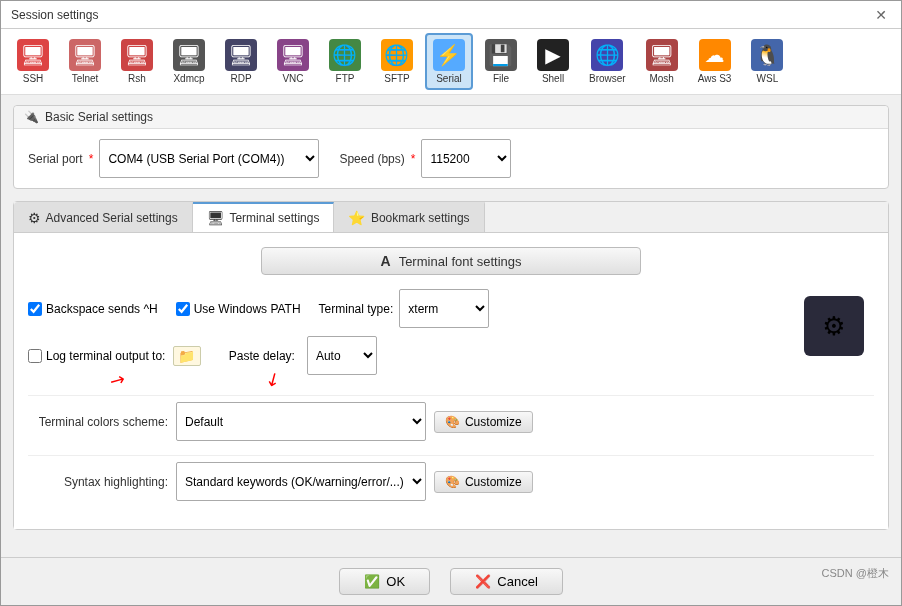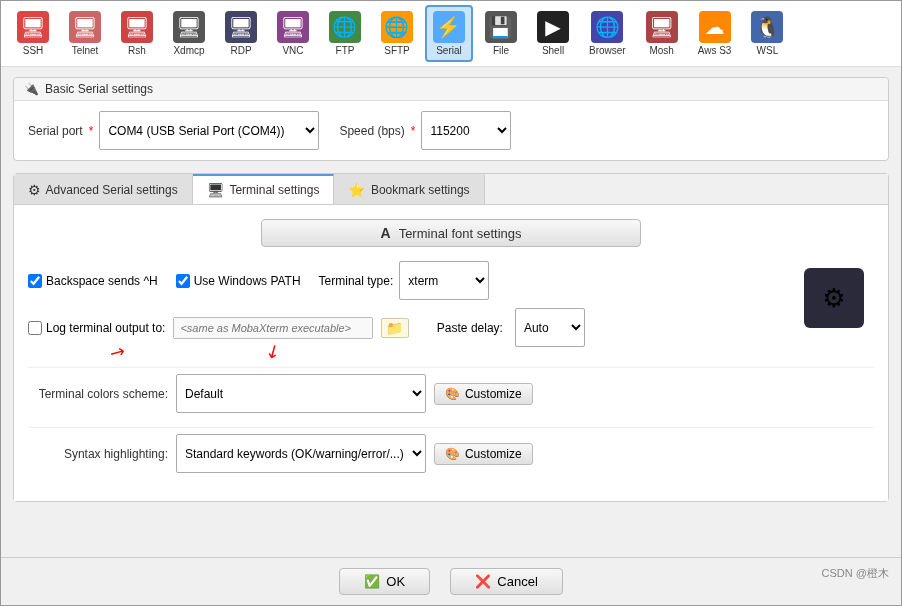--- a/index.html
+++ b/index.html
@@ -353,20 +353,24 @@
       font-size: 18px;
       display: inline-block;
     }
     .tab-icon { font-size: 14px; }
   </style>
 </head>
 <body>
 
 <div class="window">
 
+  <div class="title-bar">
+    <span class="title-bar-title">Session settings</span>
+    <button class="title-bar-close">✕</button>
+  </div>
 
   <div class="icon-toolbar" id="icon-toolbar">
       <div class="icon-item">
     <div class="icon-img ssh-icon">🖥</div>
     <div class="icon-label">SSH</div>
   </div>
       <div class="icon-item">
     <div class="icon-img telnet-icon">🖥</div>
     <div class="icon-label">Telnet</div>
   </div>
@@ -484,21 +488,20 @@
             <span>Terminal type:</span>
             <select id="terminal-type-select" style="width:90px;"><option value="xterm">xterm</option><option value="vt100">vt100</option><option value="vt220">vt220</option><option value="linux">linux</option><option value="rxvt">rxvt</option></select>
           </div>
         </div>
 
         <div class="log-row" style="position:relative;">
           <label class="checkbox-item">
             <input type="checkbox" id="log-cb" style="">
             <span>Log terminal output to:</span>
           </label>
-          <input type="text" class="log-input" style="color: rgb(136, 136, 136); font-style: italic;" placeholder="&lt;same as MobaXterm executable&gt;">
           <button class="folder-btn">📁</button>
 
           <span class="red-arrow" style="position:absolute; left:82px; bottom:-16px; transform:rotate(30deg);">↗</span>
           <span class="red-arrow" style="position:absolute; left:238px; bottom:-16px; transform:rotate(150deg);">↗</span>
 
           <div class="paste-delay-group" style="margin-left:20px;">
             <span>Paste delay:</span>
             <select id="paste-delay-select" style="width:70px;"><option value="Auto">Auto</option><option value="None">None</option><option value="Short">Short</option><option value="Medium">Medium</option><option value="Long">Long</option></select>
           </div>
 

